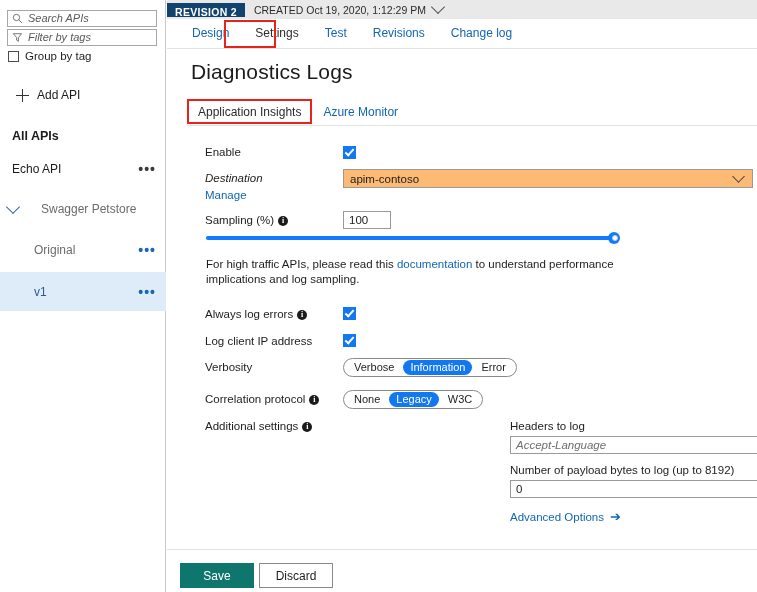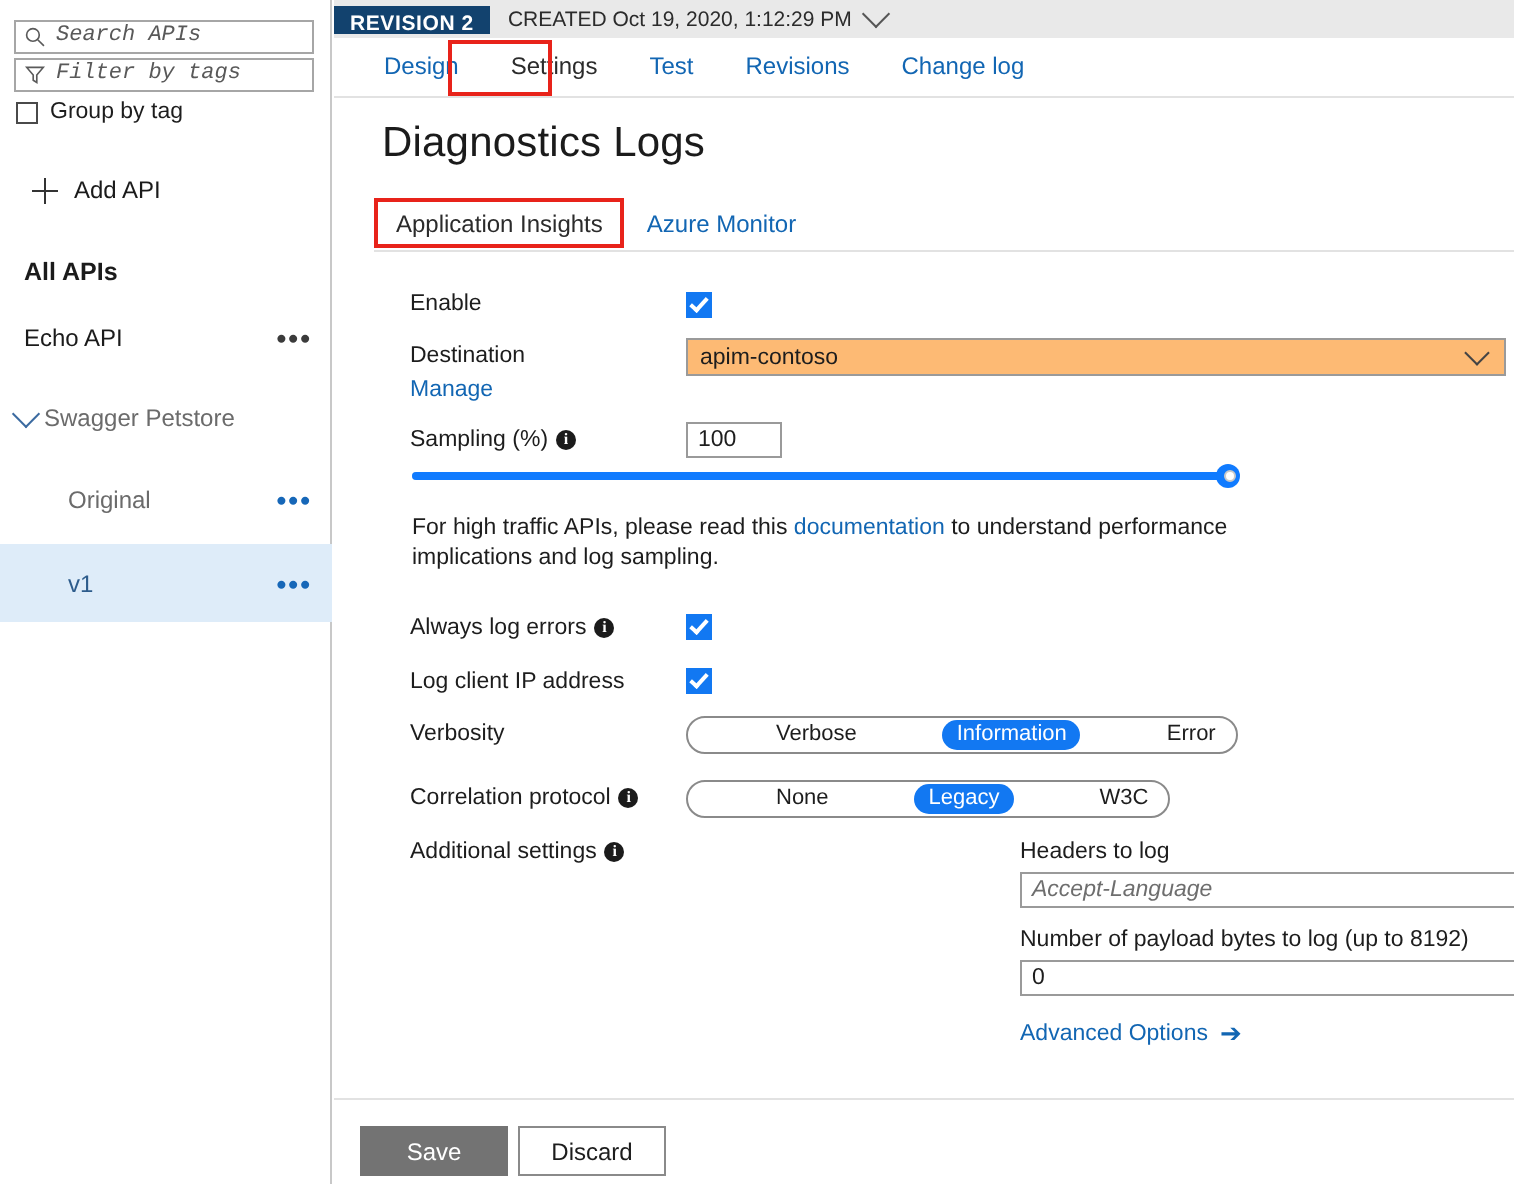--- a/index.html
+++ b/index.html
@@ -43,21 +43,20 @@
     align-items: center;
     gap: 5px;
     padding: 0 4px;
     background: #fff;
   }
   .side-field .ph {
     font-style: italic;
     font-size: 11px;
     color: #595959;
     line-height: 1;
-    font-family: Liberation Mono, monospace;
   }
   #search-box { top: 10px; }
   #filter-box { top: 29px; }
   .mini-icon { width: 11px; height: 11px; flex: 0 0 auto; display:block; }
 
   .group-row {
     position: absolute;
     left: 8px;
     top: 50px;
     display: flex;
@@ -125,21 +124,21 @@
     padding-left: 12px;
     color: #1b1b1b;
     font-size: 12px;
   }
   #nav-echo-api .dots { color: #3b3b3b; }
   #nav-swagger {
     top: 192px;
     padding-left: 8px;
     color: #6b6b6b;
     font-size: 12px;
-    gap: 4px;
+    gap: 23px;
     align-items: center;
   }
   .chev {
     width: 9px; height: 9px;
     border-right: 1.4px solid #3b6aa0;
     border-bottom: 1.4px solid #3b6aa0;
     transform: rotate(45deg);
     margin-top: -4px;
     flex: 0 0 auto;
   }
@@ -422,21 +421,20 @@
     padding: 0 3px;
     gap: 2px;
   }
   .pill .opt {
     font-size: 11px;
     color: #1d1d1d;
     padding: 0 7px;
     line-height: 15px;
     border-radius: 8px;
     white-space: nowrap;
-    margin-left: 34px;
   }
   .pill .opt.sel {
     background: #1278f2;
     color: #ffffff;
   }
 
   .field-label {
     position: absolute;
     left: 343px;
     font-size: 11.5px;
@@ -492,21 +490,21 @@
     font-size: 12px;
     display: flex;
     align-items: center;
     justify-content: center;
     box-sizing: border-box;
   }
   #save-button {
     left: 13px;
     top: 563px;
     width: 74px;
-    background: #737373;
+    background: #0f766e;
     color: #ffffff;
   }
   #discard-button {
     left: 92px;
     top: 563px;
     width: 74px;
     background: #ffffff;
     color: #1d1d1d;
     border: 1px solid #8a8a8a;
   }
@@ -593,21 +591,21 @@
       <span class="sub-tab">Azure Monitor</span>
     </div>
     <div class="sub-divider"></div>
     <div class="hl-box" id="hl-appinsights"></div>
 
     <div class="form">
 
       <div class="lbl" style="top:13px;">Enable</div>
       <span class="cb-checked" style="left:176px; top:13px;"></span>
 
-      <div class="lbl" style="top:39px;">Destination</div>
+      <div class="lbl" style="top:39px;font-style:italic;">Destination</div>
       <div class="sublink" style="top:56px;">Manage</div>
       <div class="select-box" style="left:176px; top:36px; width:410px;">
         <span class="val">apim-contoso</span>
         <span class="sel-caret"></span>
       </div>
 
       <div class="lbl" style="top:81px;">
         <span>Sampling (%)</span><span class="info">i</span>
       </div>
       <div class="num-input" style="left:176px; top:78px; width:48px;">

